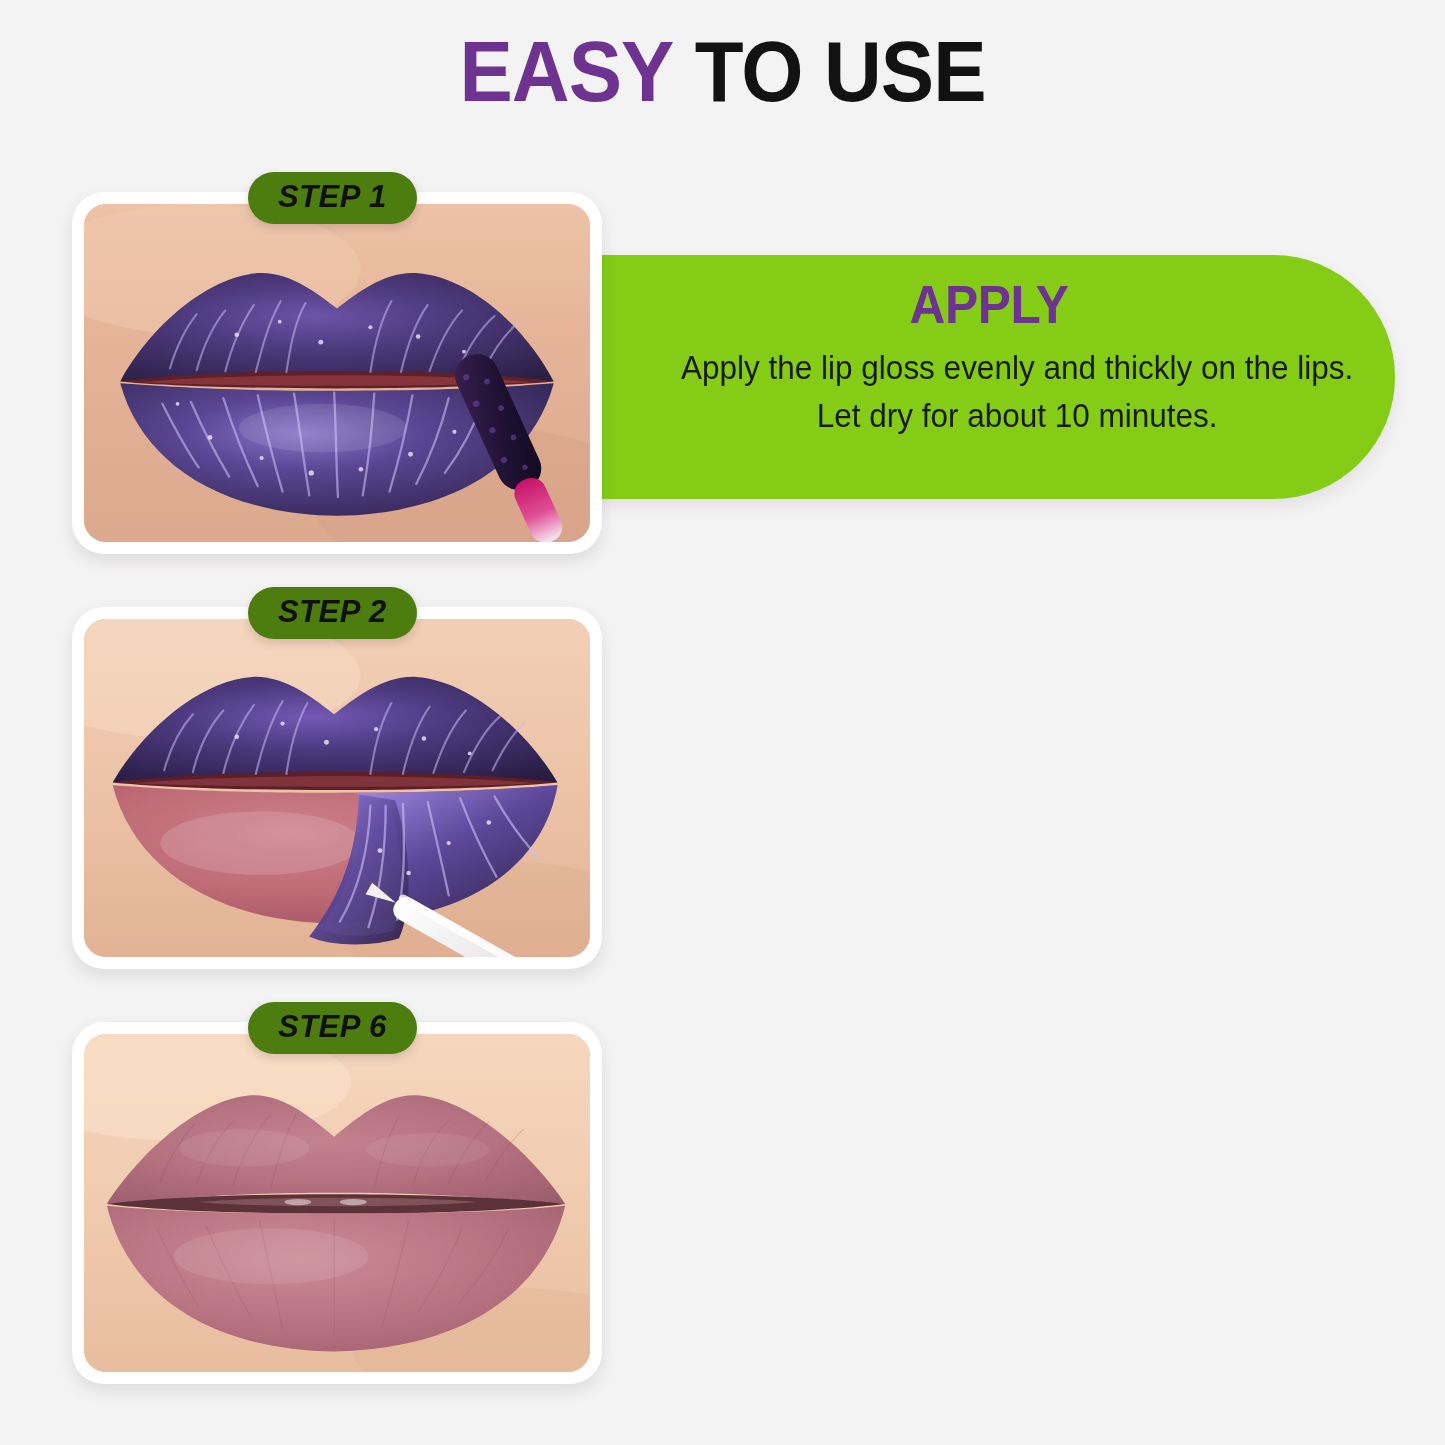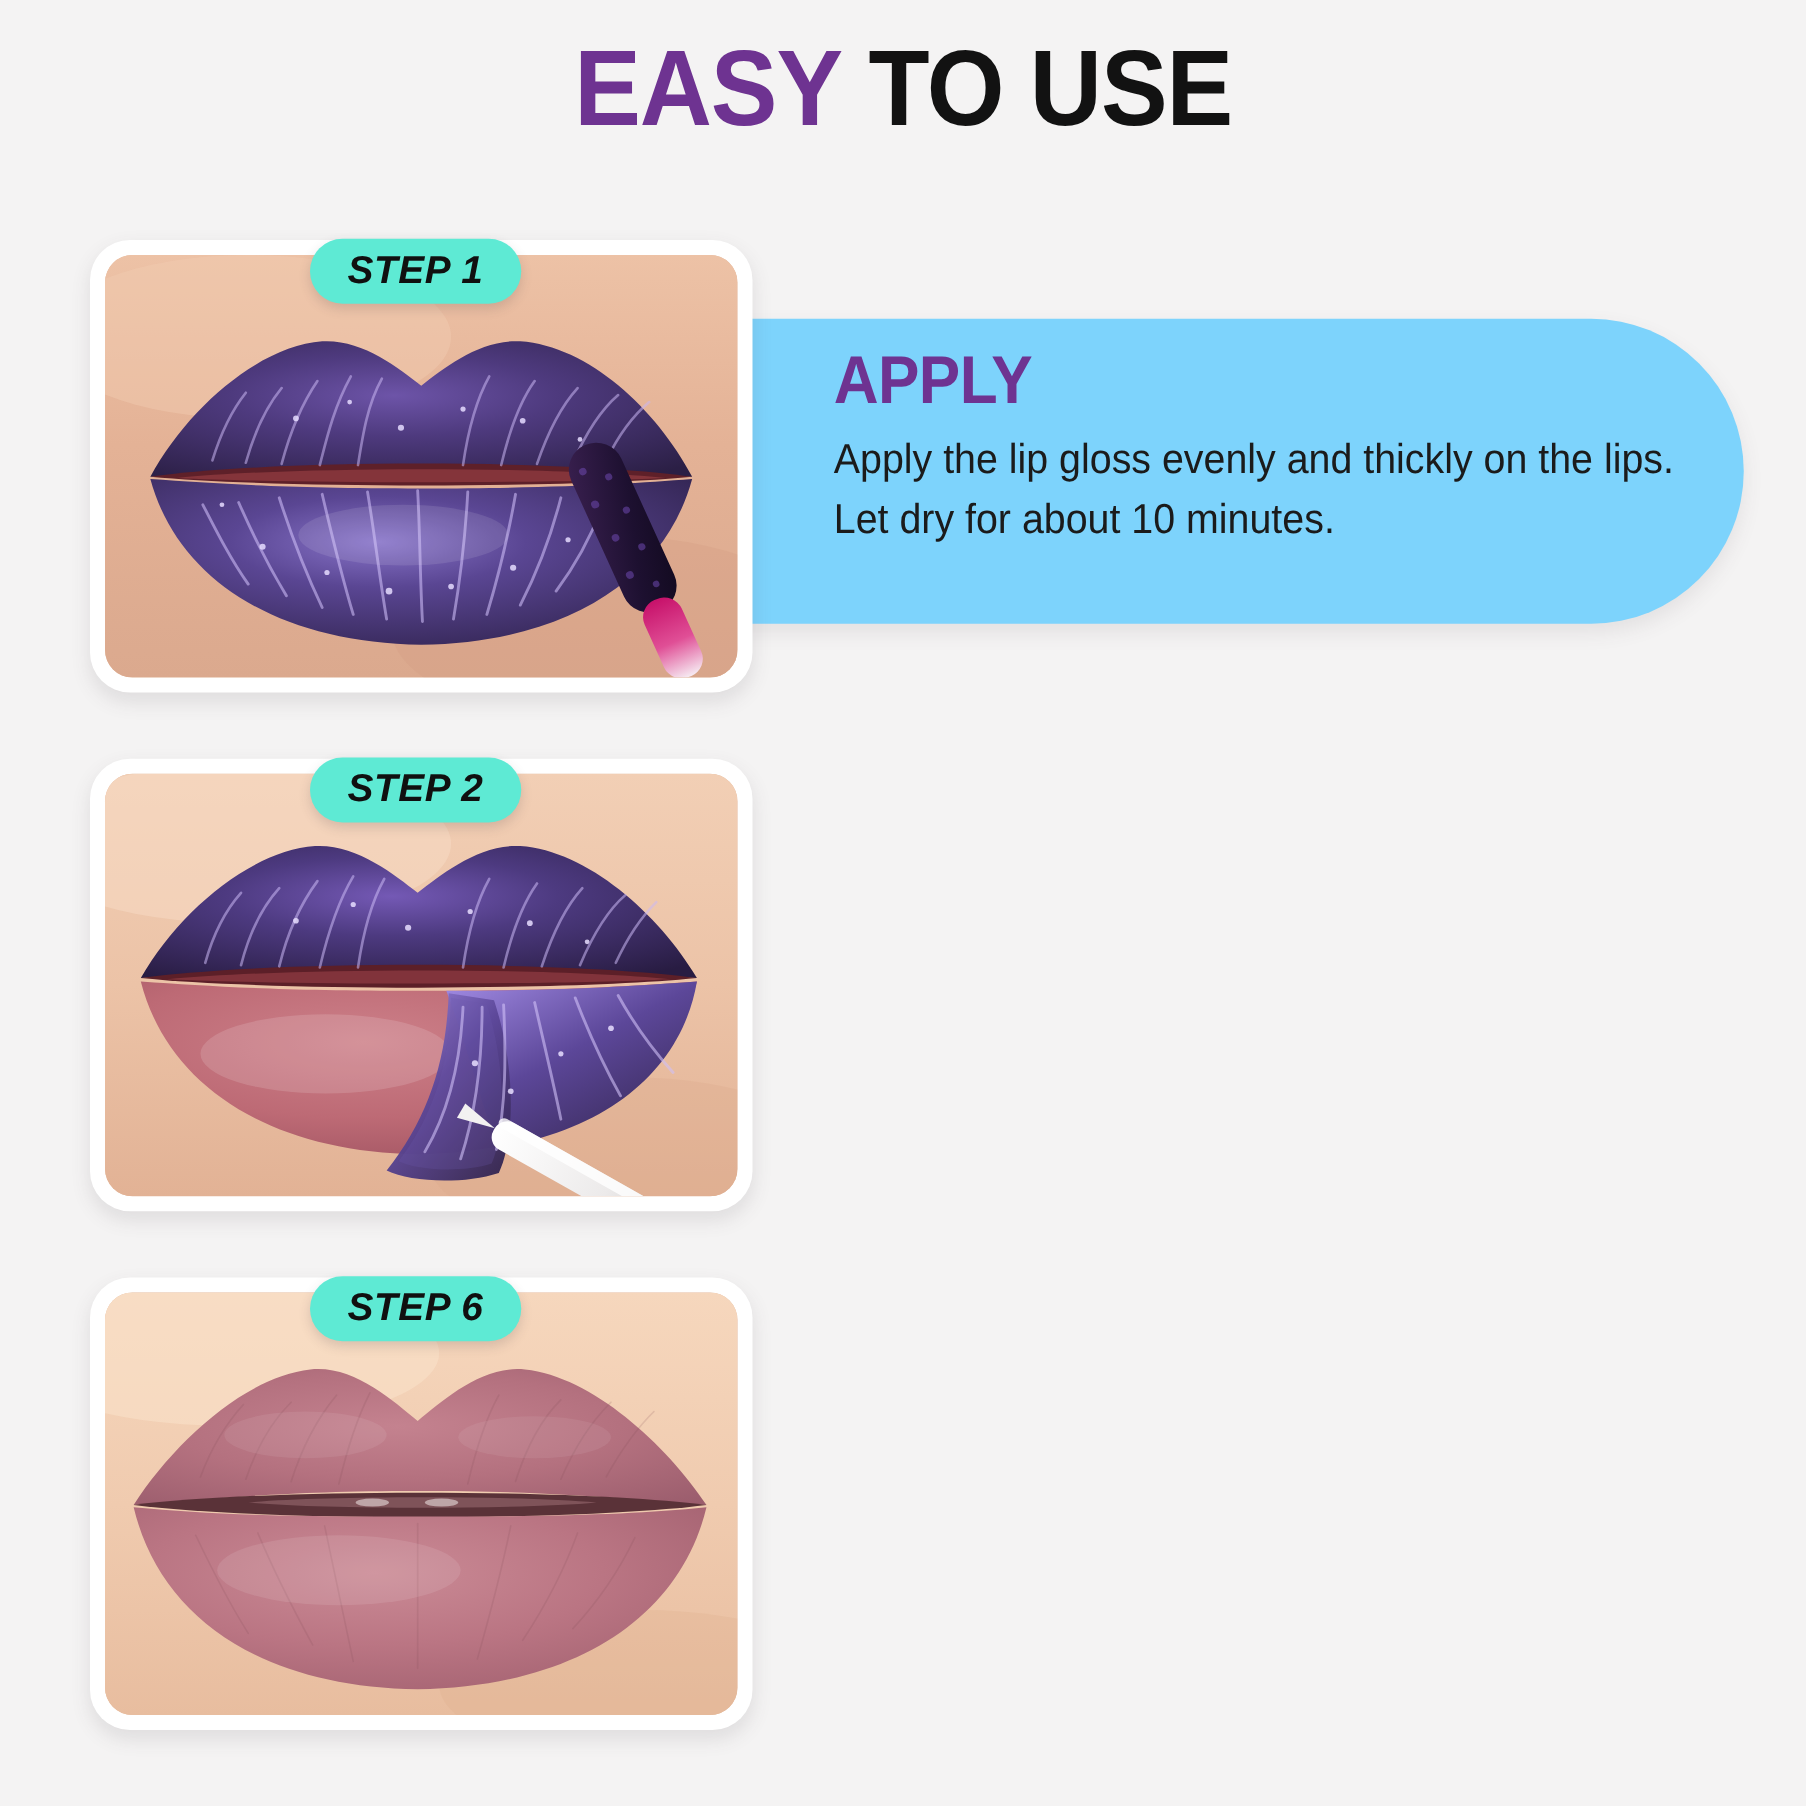--- a/index.html
+++ b/index.html
@@ -48,24 +48,25 @@
     margin-bottom: 0;
   }
 
   
   .step-card {
     position: absolute;
     left: 435px;
     top: 87px;
     width: 960px;
     height: 244px;
-    background: #7dd3fc;
+    background: #84cc16;
     border-radius: 26px 122px 122px 26px;
     box-shadow: 0 7px 16px rgba(80,70,80,0.10);
     z-index: 1;
+    text-align: center;
   }
 
   .step-card-inner {
     position: absolute;
     left: 232px;
     top: 22px;
     width: 700px;
   }
 
   .step-heading {
@@ -110,23 +111,23 @@
     overflow: hidden;
     position: relative;
     background: #e3b89b;
   }
   .step-photo svg { display: block; width: 100%; height: 100%; }
 
   
   .step-badge {
     position: absolute;
     left: 248px;
-    top: 23px;
+    top: 4px;
     z-index: 5;
-    background: #5eead4;
+    background: #4d7c0f;
     color: #101010;
     font-size: 31px;
     font-weight: 700;
     font-style: italic;
     letter-spacing: 0.5px;
     padding: 7px 30px 9px 30px;
     border-radius: 40px;
     box-shadow: 0 4px 9px rgba(70,60,70,0.18);
     white-space: nowrap;
   }

